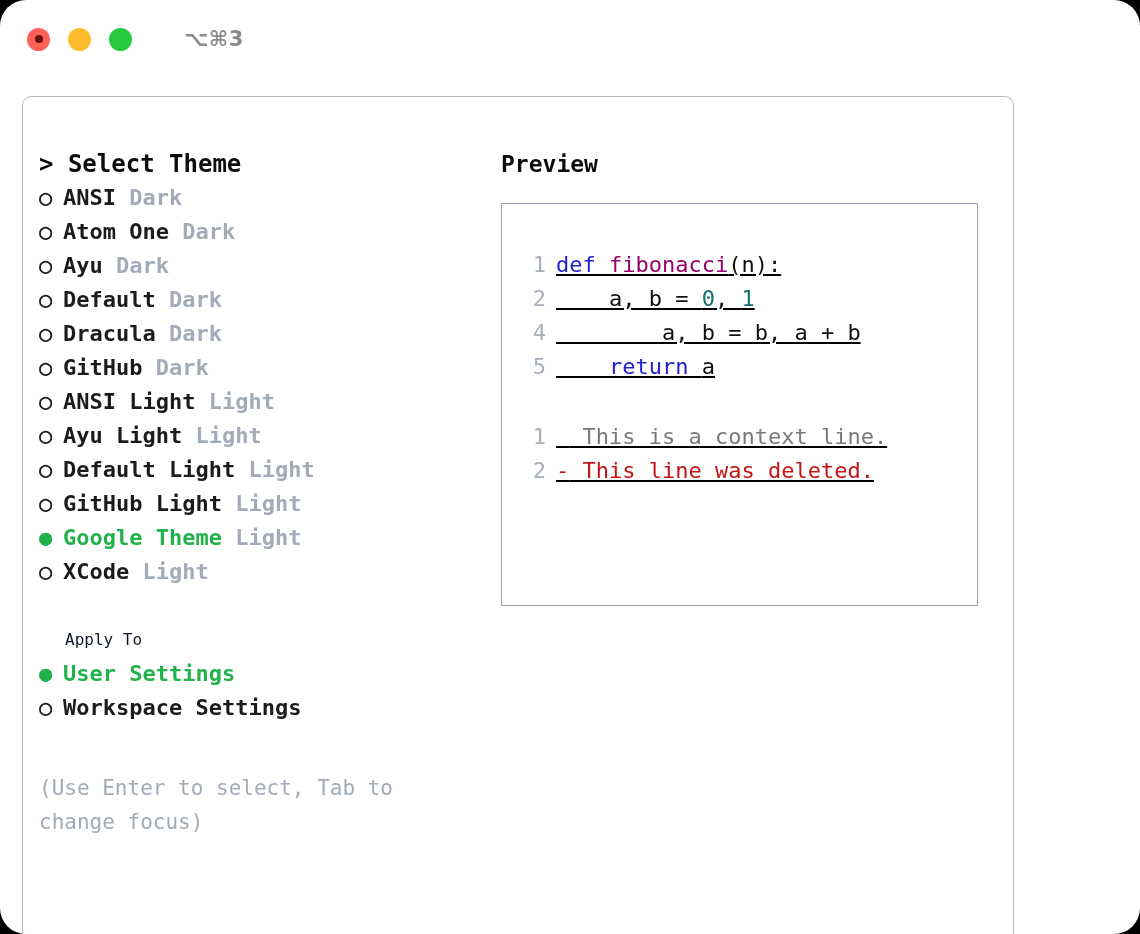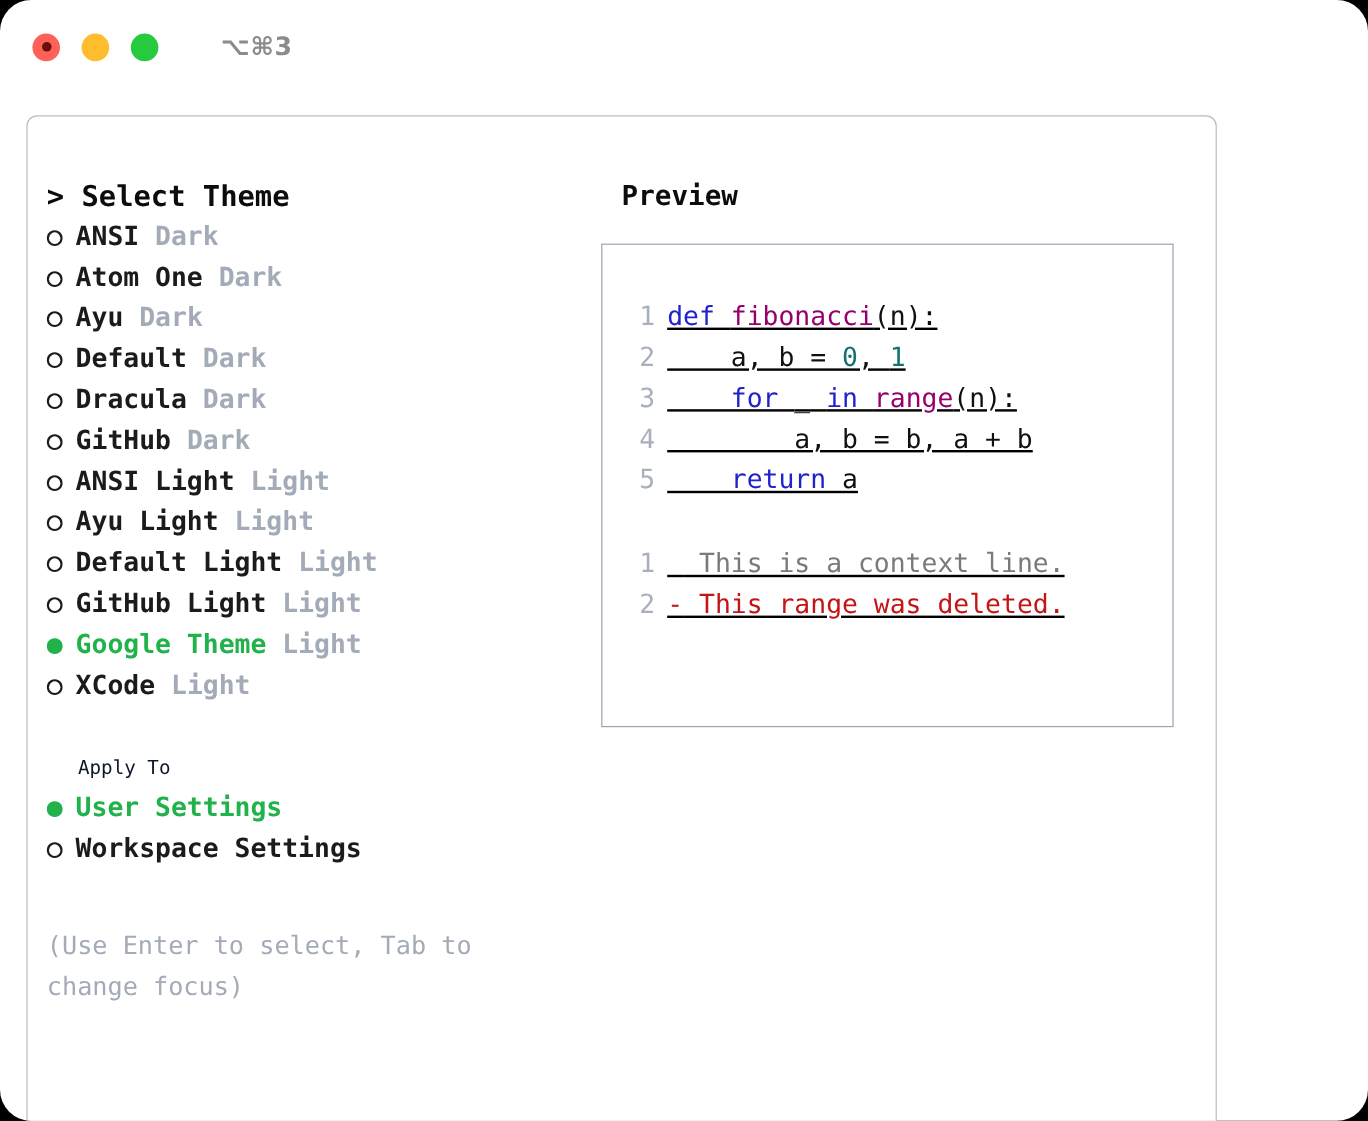--- a/index.html
+++ b/index.html
@@ -148,21 +148,21 @@
     margin-top: 12px;
   }
 
   
   .preview-title {
     font-family: "DejaVu Sans Mono", "Liberation Mono", monospace;
     font-size: 23px;
     font-weight: bold;
     color: #0c0c0c;
     line-height: 34px;
-    margin-left: 17px;
+    margin-left: 0;
   }
 
   .preview-box {
     margin-top: 22px;
     width: 477px;
     height: 403px;
     border: 1.5px solid #99a3b3;
     background: #ffffff;
     padding: 44px 0 0 16px;
     text-decoration: underline;
@@ -244,27 +244,26 @@
         <div class="hint">(Use Enter to select, Tab to change focus)</div>
       </div>
 
       <div class="col-right">
         <div class="preview-title">Preview</div>
 
         <div class="preview-box">
           <div id="code-block">
               <div class="code-line"><span class="ln">1</span><span class="kw">def </span><span class="fn">fibonacci</span><span class="plain">(n):</span></div>
               <div class="code-line"><span class="ln">2</span><span class="plain">    a, b = </span><span class="num">0</span><span class="plain">, </span><span class="num">1</span></div>
-              <div class="code-line"><span class="ln">3</span><span class="kw">    for </span><span class="plain">_ </span><span class="kw">in </span><span class="fn">range</span><span class="plain">(n):</span></div>
               <div class="code-line"><span class="ln">4</span><span class="plain">        a, b = b, a + b</span></div>
               <div class="code-line"><span class="ln">5</span><span class="kw">    return </span><span class="plain">a</span></div>
             </div>
           <div class="diff-gap"></div>
           <div id="diff-block">
               <div class="code-line"><span class="ln">1</span><span class="d-ctx"> </span><span class="d-ctx"> This is a context line.</span></div>
-              <div class="code-line"><span class="ln">2</span><span class="d-del">-</span><span class="d-del"> This range was deleted.</span></div>
+              <div class="code-line"><span class="ln">2</span><span class="d-del">-</span><span class="d-del"> This line was deleted.</span></div>
             </div>
         </div>
       </div>
 
     </div>
   </div>
 </div>
 
 </body></html>

